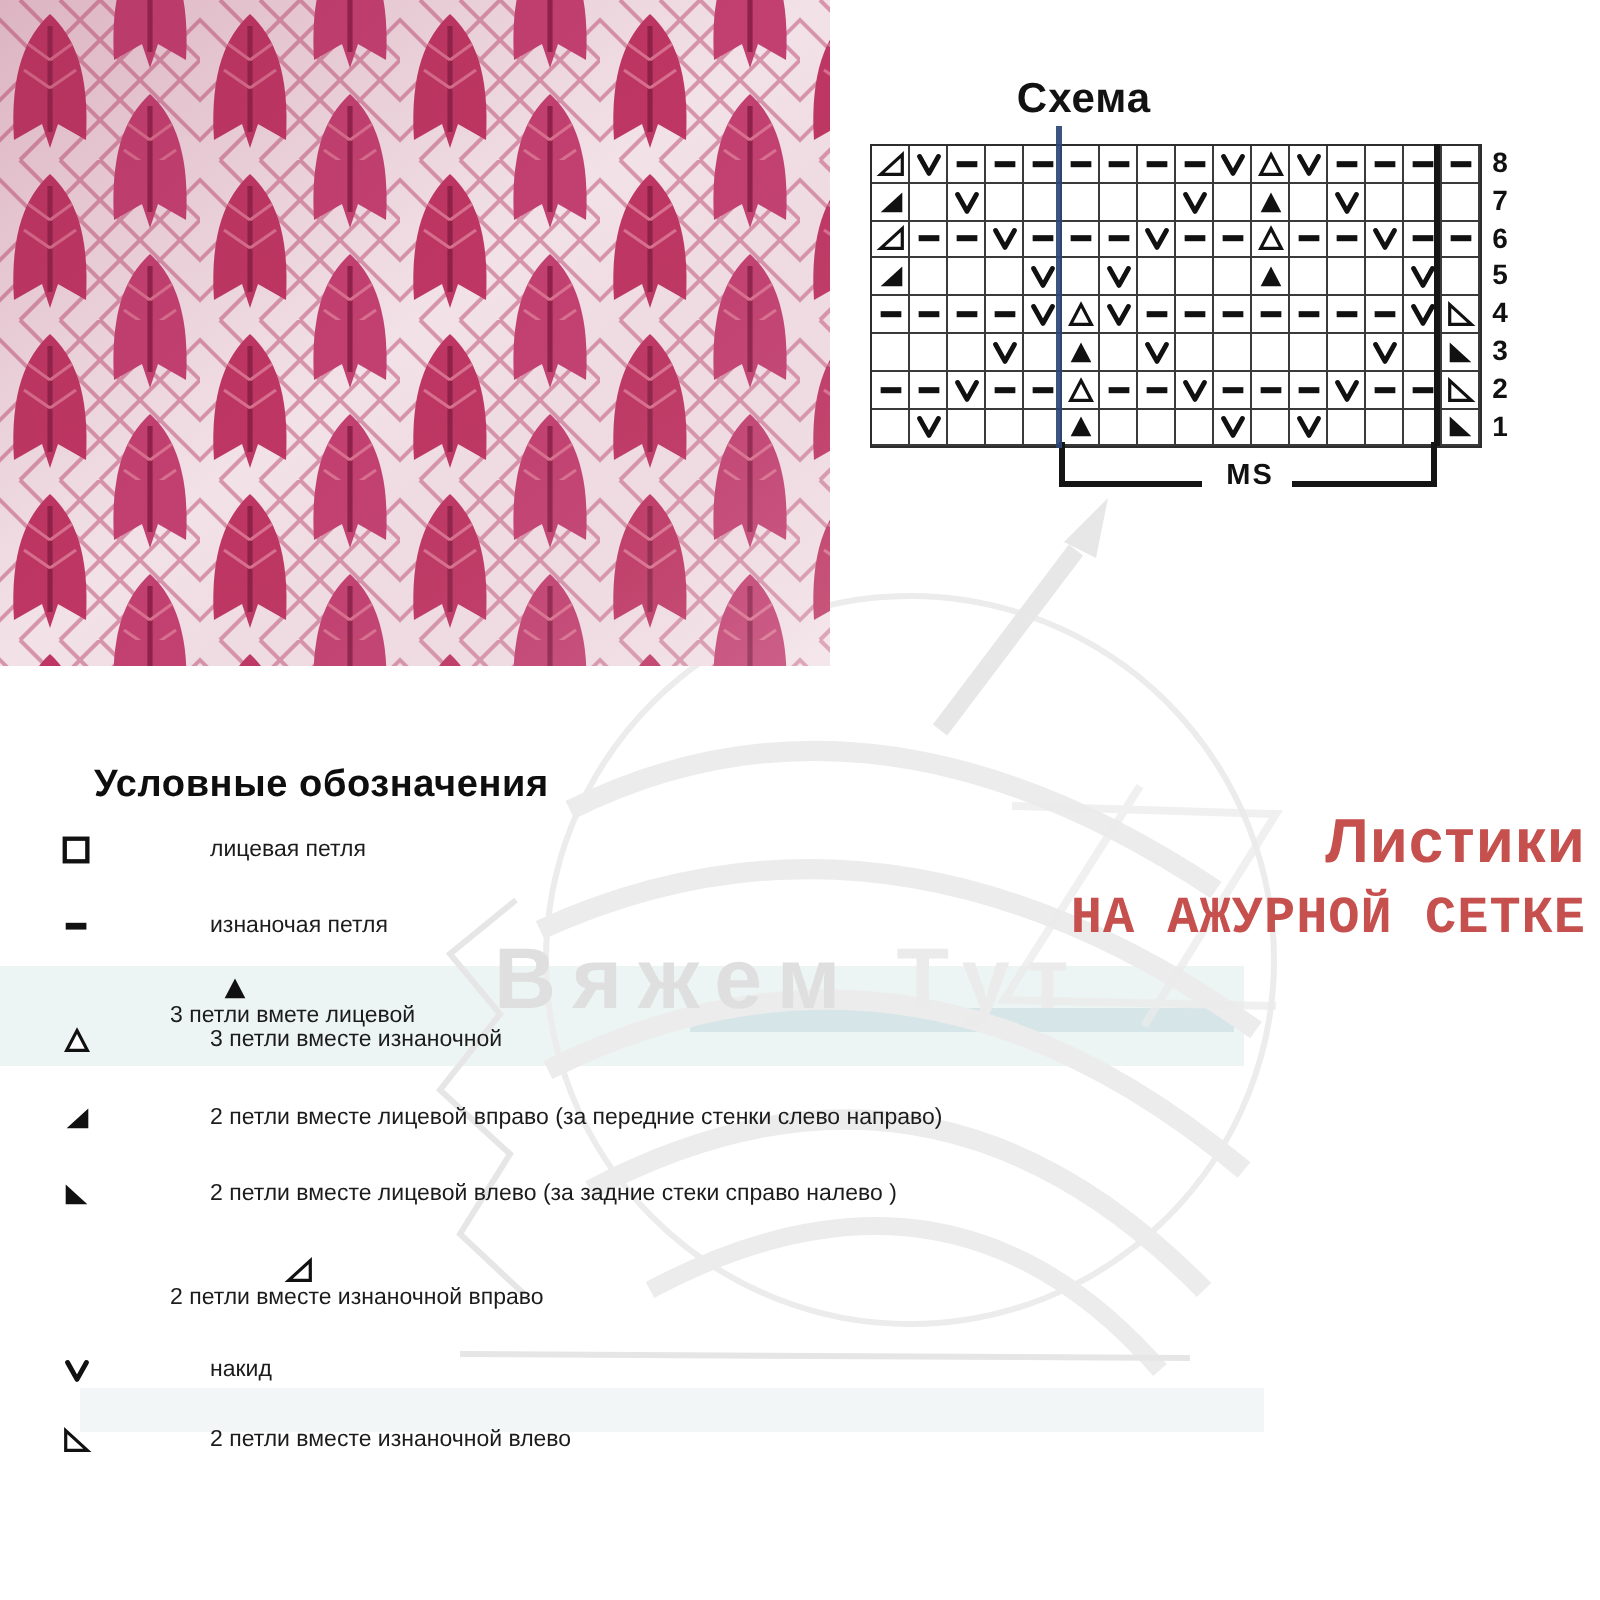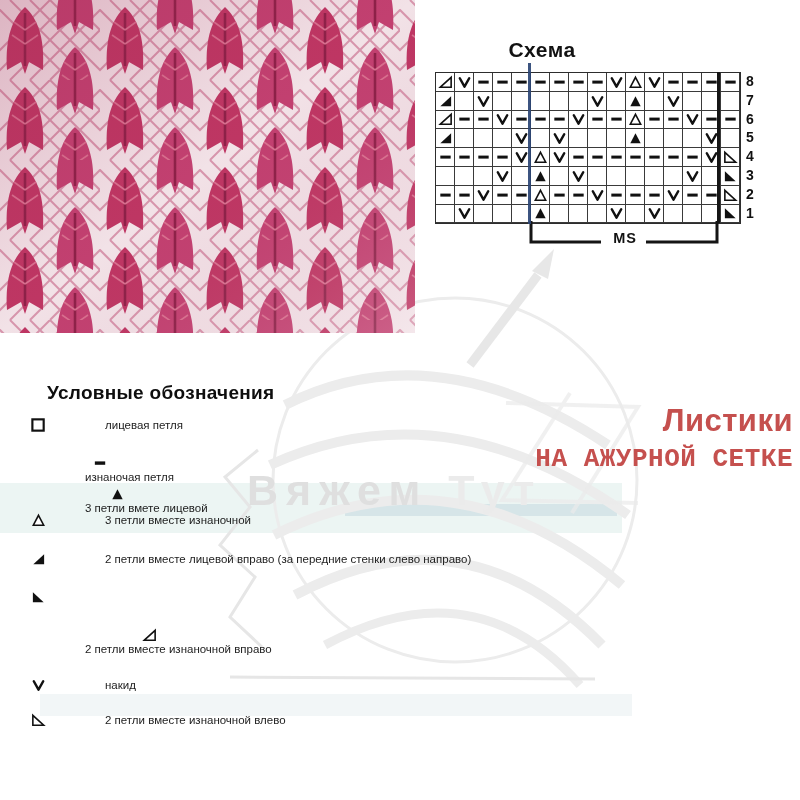--- a/index.html
+++ b/index.html
@@ -625,21 +625,21 @@
 <div class="abs" id="legend-heading">Условные обозначения</div>
 <div class="abs" id="legend-items">
     <div class="legend-row" style="top: 417px;">
       <span class="lsym">
         <svg width="17" height="16" viewBox="0 0 18 17">
           <rect x="2.5" y="2.5" width="12" height="12" fill="#fff" stroke="#111" stroke-width="2.3"></rect>
         </svg>
       </span>
       <span class="llabel">лицевая петля</span>
     </div>
-    <div class="legend-row" style="top: 455px; flex-direction: column;">
+    <div class="legend-row" style="top: 455px;">
       <span class="lsym">
         <svg width="17" height="16" viewBox="0 0 18 17">
           <rect x="3" y="6.8" width="11" height="3.6" fill="#111"></rect>
         </svg>
       </span>
       <span class="llabel">изнаночая петля</span>
     </div>
     <div class="legend-row" style="top: 486px; flex-direction: column;">
       <span class="lsym">
         <svg width="17" height="16" viewBox="0 0 18 17">
@@ -663,20 +663,21 @@
         </svg>
       </span>
       <span class="llabel">2 петли вместе лицевой вправо (за передние стенки слево направо)</span>
     </div>
     <div class="legend-row" style="top: 589px;">
       <span class="lsym">
         <svg width="17" height="16" viewBox="0 0 18 17">
           <polygon points="3,3.5 3,14 14.5,14" fill="#111"></polygon>
         </svg>
       </span>
+      <span class="llabel">2 петли вместе лицевой влево (за задние стеки справо налево )</span>
     </div>
     <div class="legend-row" style="top: 627px; flex-direction: column;">
       <span class="lsym">
         <svg width="17" height="16" viewBox="0 0 18 17">
           <polygon points="3.5,14 15,3.5 15,14" fill="#fff" stroke="#111" stroke-width="1.7"></polygon>
         </svg>
       </span>
       <span class="llabel">2 петли вместе изнаночной вправо</span>
     </div>
     <div class="legend-row" style="top: 664px; margin-top: 48px;">

